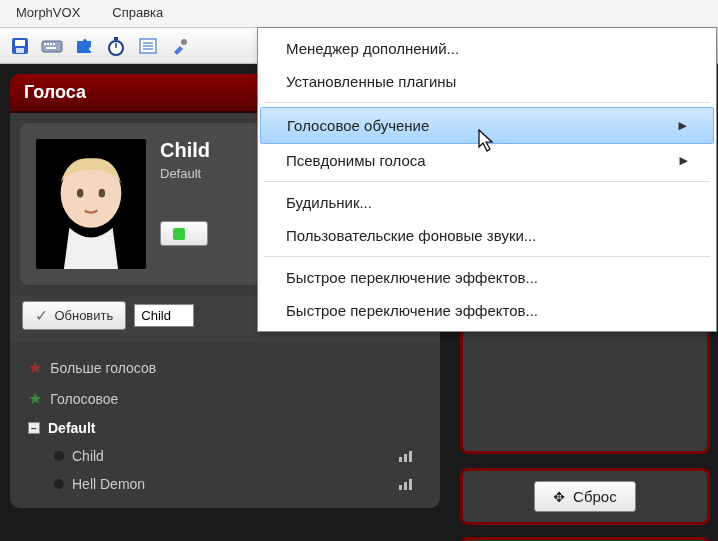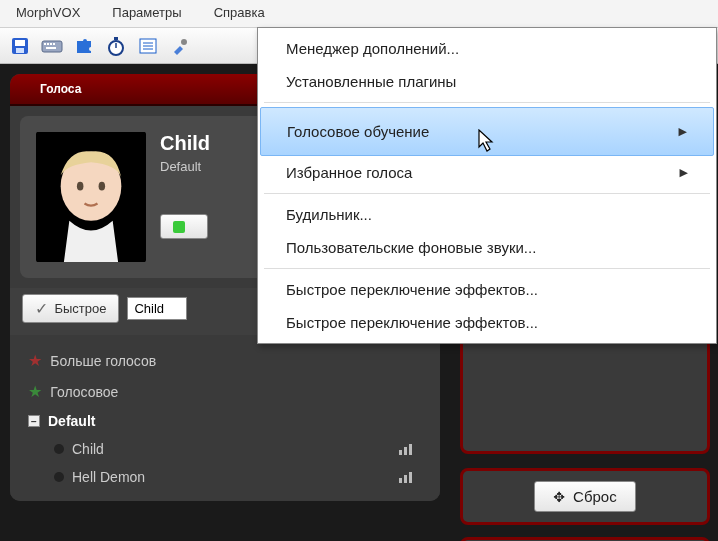--- a/index.html
+++ b/index.html
@@ -60,22 +60,22 @@
   .panel {
     background: #3a3a3a;
     border-radius: 10px;
     overflow: hidden;
     width: 430px;
   }
   .panel-header {
     background: linear-gradient(#8a0000,#5a0000);
     color: #fff;
     font-weight: bold;
-    font-size: 12px;
-    padding: 8px 30px;
+    font-size: 18px;
+    padding: 8px 14px;
     border-bottom: 2px solid #2a0000;
   }
   .voice-preview {
     display: flex;
     gap: 14px;
     padding: 16px;
     background: #4a4a4a;
     border-radius: 8px;
     margin: 10px;
   }
@@ -190,21 +190,21 @@
     font-size: 15px;
     display: flex;
     justify-content: space-between;
     align-items: center;
   }
   .dd-item.highlight {
     background: linear-gradient(#cfe8ff,#a9d4ff);
     border: 1px solid #7ab6f5;
     margin: 0 2px;
     border-radius: 2px;
-    padding: 15px 26px;
+    padding: 9px 26px;
     text-align: center;
   }
   .dd-sep {
     height: 1px; background: #ddd; margin: 4px 6px;
   }
   .arrow-r { font-size: 11px; color: #333; }
 
   
   .cursor {
     position: absolute;
@@ -214,21 +214,20 @@
   }
 
   
   .avatar-svg { width: 100%; height: 100%; }
 </style>
 </head>
 <body>
 
 <div class="menubar">
   <div class="menubar-item">MorphVOX</div>
-  <div class="menubar-item">Параметры</div>
   <div class="menubar-item">Справка</div>
 </div>
 
 <div class="toolbar">
   <div class="tb-icon">
     <svg width="20" height="20">
         <rect x="2" y="2" width="16" height="16" rx="2" fill="#2a5fd0"></rect>
         <rect x="5" y="4" width="10" height="6" fill="#fff"></rect>
         <rect x="6" y="12" width="8" height="5" fill="#cfe0ff"></rect>
       </svg>
@@ -296,21 +295,21 @@
             <span style="width:12px;height:12px;background:#3aca3a;border-radius:2px;display:inline-block;"></span>
             <span>&nbsp;</span>
           </div>
         </div>
       </div>
     </div>
 
     <div class="controls-row">
       <div class="btn">
         <span class="checkmark">✓</span>
-        <span>Быстрое</span>
+        <span>Обновить</span>
       </div>
       <div class="select-box">Child</div>
     </div>
 
     <div class="voice-tree">
       <div class="tree-row">
         <span class="star-red">★</span>
         <span>Больше голосов</span>
       </div>
       <div class="tree-row">
@@ -371,21 +370,21 @@
     </div>
   <div class="dd-item">
       <span>Установленные плагины</span>
     </div>
   <div class="dd-sep"></div>
   <div class="dd-item highlight">
     <span>Голосовое обучение</span>
     <span class="arrow-r">▶</span>
   </div>
   <div class="dd-item">
-    <span>Избранное голоса</span>
+    <span>Псевдонимы голоса</span>
     <span class="arrow-r">▶</span>
   </div>
   <div class="dd-sep"></div>
   <div class="dd-item">
       <span>Будильник...</span>
     </div>
   <div class="dd-item">
       <span>Пользовательские фоновые звуки...</span>
     </div>
   <div class="dd-sep"></div>

